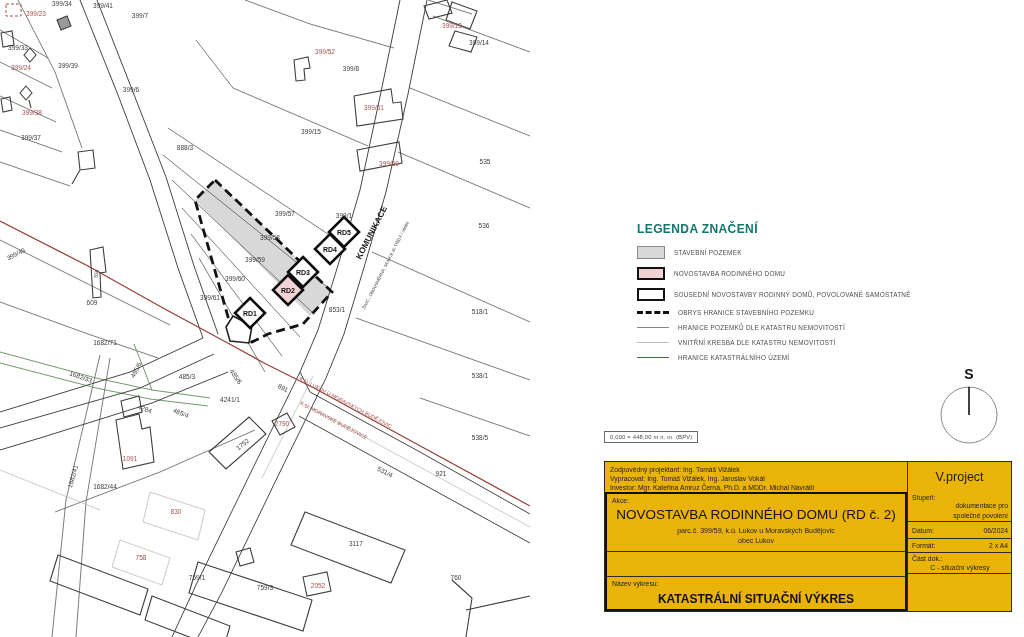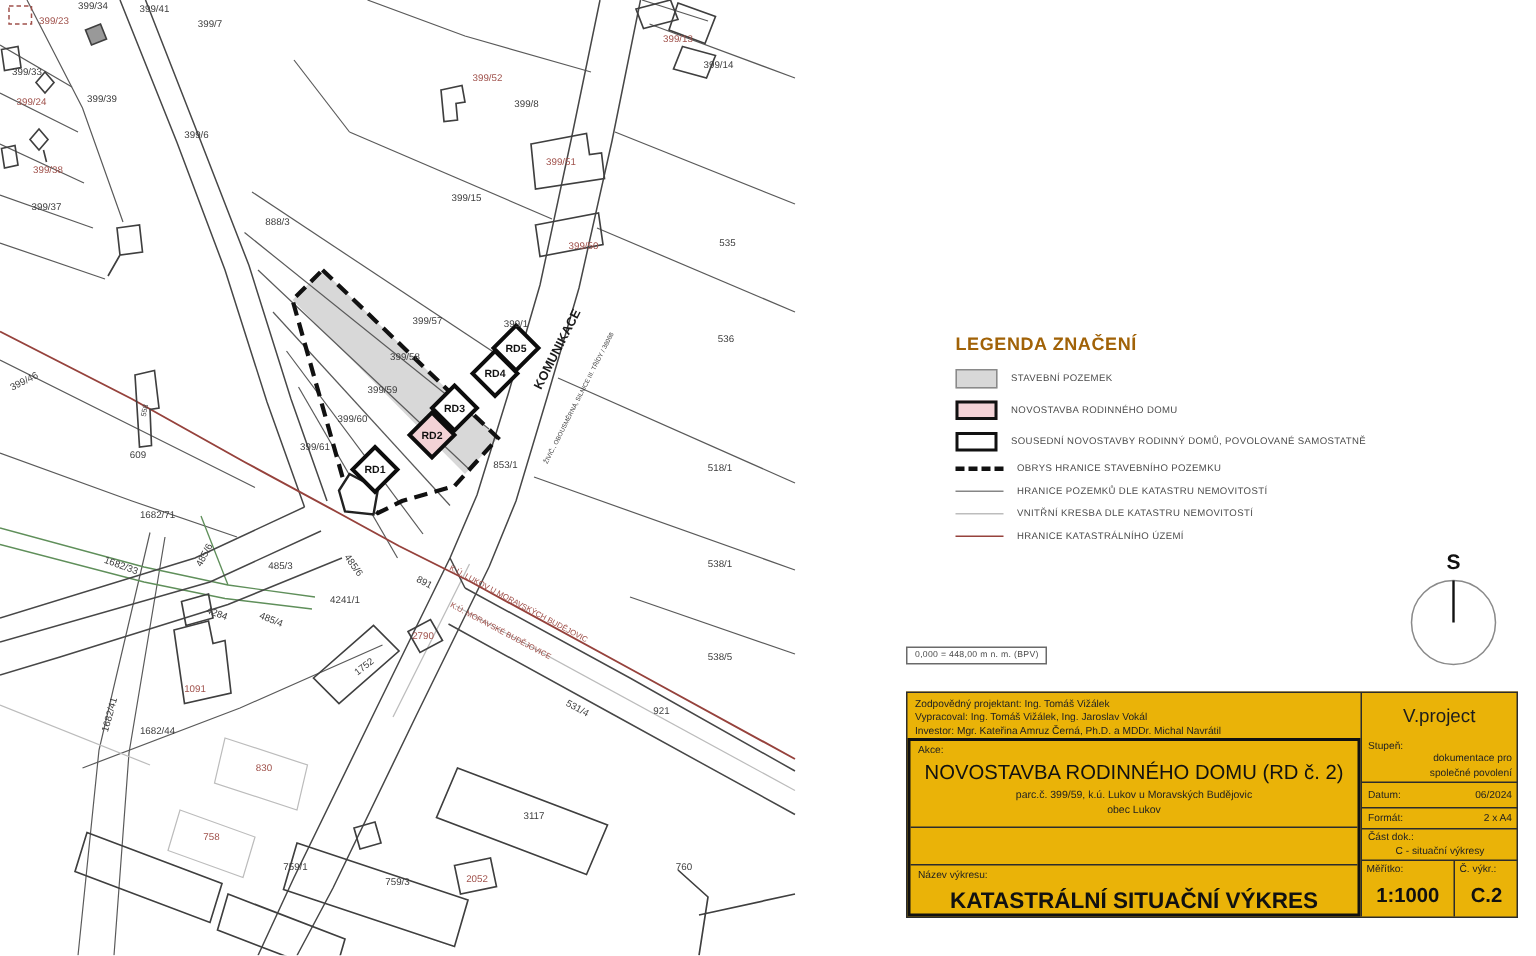--- a/index.html
+++ b/index.html
@@ -2,21 +2,21 @@
 <html><head>
 <meta charset="utf-8">
 <style>
   html,body{margin:0;padding:0;background:#fff;}
   .canvas{position:relative;width:1024px;height:637px;background:#fff;overflow:hidden;
           font-family:"Liberation Sans",sans-serif;color:#333;}
   svg text{font-family:"Liberation Sans",sans-serif;}
   #map-svg{position:absolute;left:0;top:0;}
   
   .legend{position:absolute;left:637px;top:222px;width:330px;}
-  .legend-title{font-size:12px;font-weight:bold;color:#a16207;letter-spacing:.4px;margin-bottom:10px;}
+  .legend-title{font-size:12px;font-weight:bold;color:#0f766e;letter-spacing:.4px;margin-bottom:10px;}
   .lg-row{display:flex;align-items:center;gap:9px;margin-bottom:8px;}
   .lg-label{font-size:6.4px;color:#4c4c4c;letter-spacing:.25px;white-space:nowrap;}
   .lg-sym{flex:0 0 auto;}
   .sym-swatch-gray{width:26px;height:11px;background:#d8d8d8;border:1px solid #8a8a8a;}
   .sym-swatch-pink{width:24px;height:9px;background:#f3d2d6;border:2.5px solid #111;}
   .sym-swatch-outline{width:24px;height:9px;background:#fff;border:2.5px solid #111;}
   .sym-line{width:32px;height:0;}
   .sym-line-dashed{border-top:3px dashed #111;}
   .sym-line-thin{border-top:1.4px solid #868686;}
   .sym-line-light{border-top:1px solid #bdbdbd;}
@@ -40,21 +40,21 @@
   .tb-left-big{left:0;top:30px;width:302px;height:119px;border:2px solid #111;}
   .tb-akce-label{position:absolute;left:5px;top:3px;font-size:6.8px;}
   .tb-akce-title{position:absolute;left:0;top:13px;width:100%;text-align:center;
                  font-size:13.5px;font-weight:normal;color:#111;}
   .tb-akce-sub1{position:absolute;left:0;top:33px;width:100%;text-align:center;font-size:7px;}
   .tb-akce-sub2{position:absolute;left:0;top:43px;width:100%;text-align:center;font-size:7px;}
   .tb-hline1{position:absolute;left:0;top:57px;width:100%;border-top:1px solid #2c2c2c;}
   .tb-hline2{position:absolute;left:0;top:82px;width:100%;border-top:1px solid #2c2c2c;}
   .tb-nazev-label{position:absolute;left:5px;top:86px;font-size:6.8px;}
   .tb-nazev-value{position:absolute;left:0;top:98px;width:100%;text-align:center;
-                  font-size:15px;font-weight:bold;color:#111;}
+                  font-size:12px;font-weight:bold;color:#111;}
   .tb-right{left:302px;top:30px;width:104px;height:119px;border-left:1px solid #2c2c2c;}
   .tb-row{position:absolute;left:0;width:104px;box-sizing:border-box;border-bottom:1px solid #2c2c2c;padding:2px 4px;}
   .tb-stupen{top:0;height:30px;}
   .tb-stupen .v{display:block;text-align:right;margin-top:1px;line-height:1.3;}
   .tb-datum{top:30px;height:17px;display:flex;justify-content:space-between;align-items:center;}
   .tb-format{top:47px;height:14px;display:flex;justify-content:space-between;align-items:center;}
   .tb-cast{top:61px;height:21px;}
   .tb-cast .v{display:block;text-align:center;margin-top:2px;}
   .tb-bottom{top:82px;height:37px;border-bottom:none;padding:0;}
   .tb-meritko{position:absolute;left:0;top:0;width:61px;height:37px;padding:2px 3px;box-sizing:border-box;}
@@ -314,26 +314,16 @@
         <span>06/2024</span>
       </div>
       <div class="tb-row tb-format">
         <span>Formát:</span>
         <span>2 x A4</span>
       </div>
       <div class="tb-row tb-cast">
         <span>Část dok.:</span>
         <span class="v">C - situační výkresy</span>
       </div>
-      <div class="tb-row tb-bottom">
-        <div class="tb-meritko">
-          <span>Měřítko:</span>
-          <span class="tb-big">1:1000</span>
-        </div>
-        <div class="tb-cvykr">
-          <span>Č. výkr.:</span>
-          <span class="tb-big">C.2</span>
-        </div>
-      </div>
     </div>
   </div>
 
 </div>
 
 </body></html>

